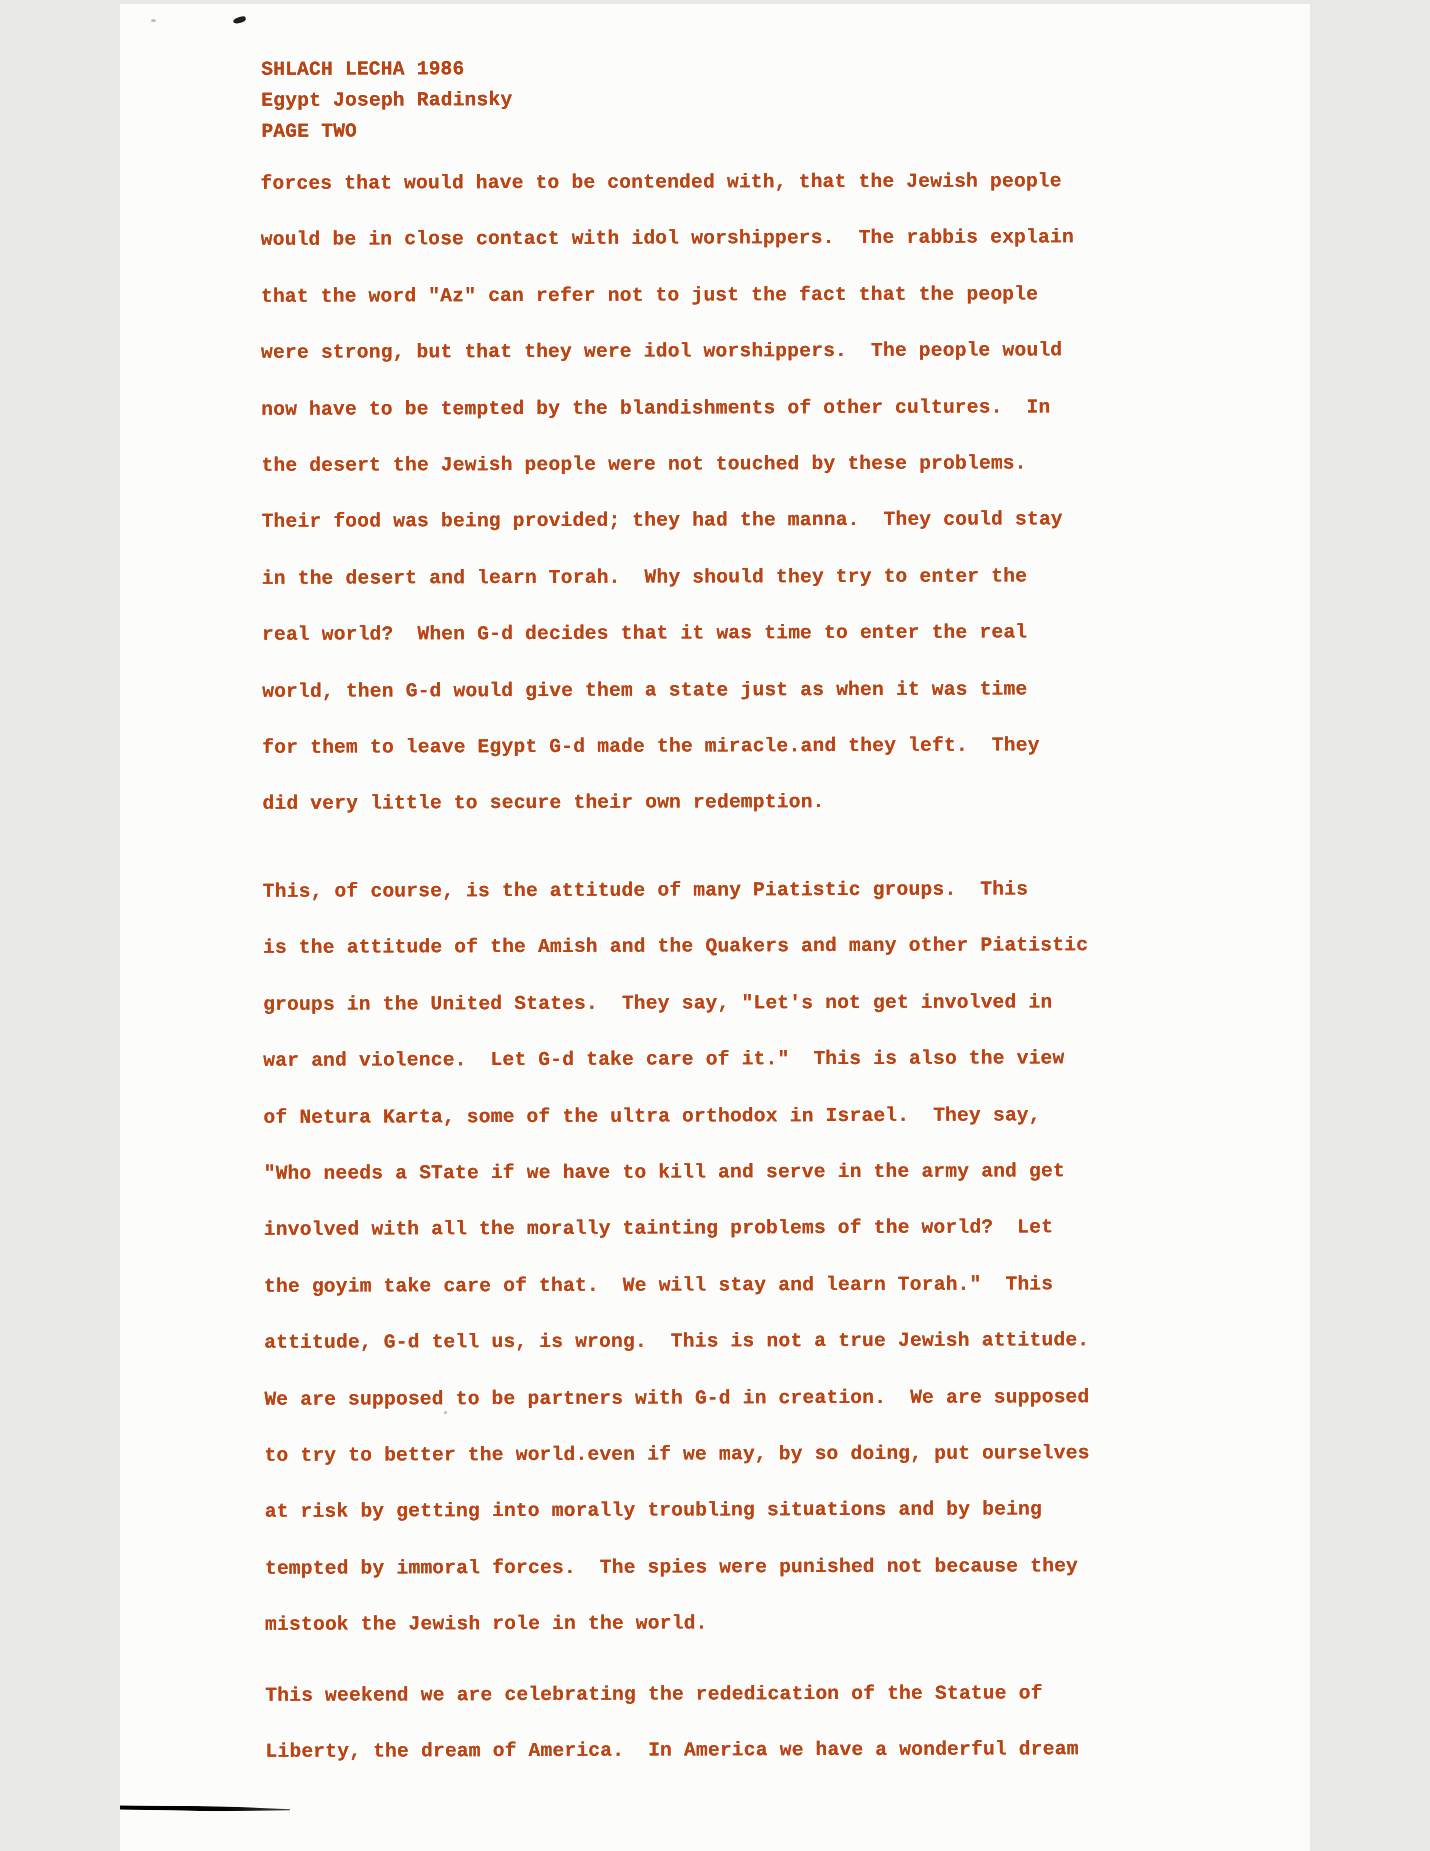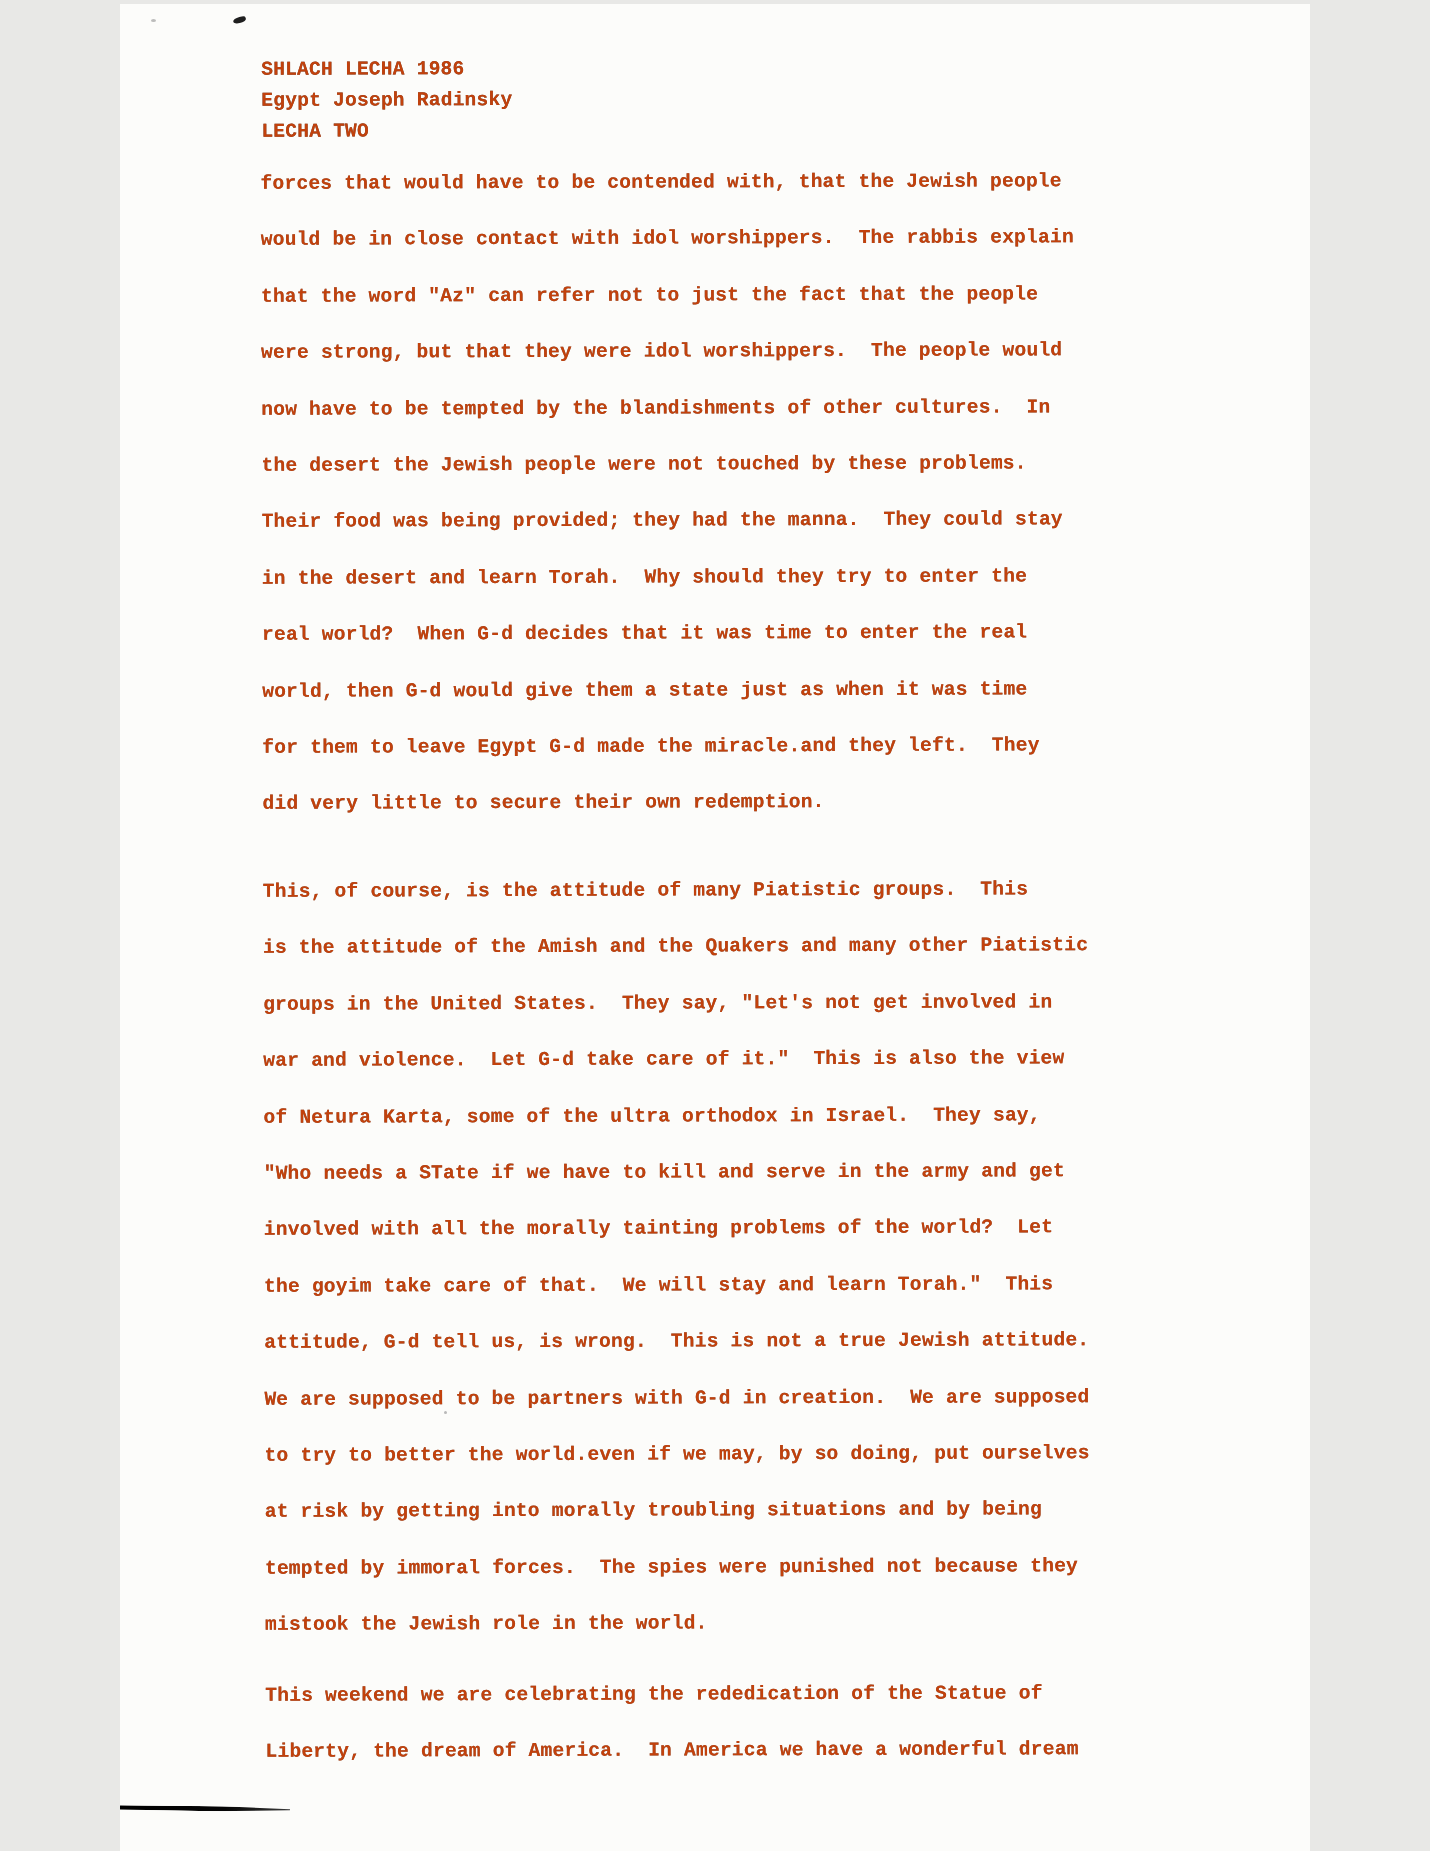--- a/index.html
+++ b/index.html
@@ -57,21 +57,21 @@
   <span class="speck" id="speck-top-dash"></span>
   <span class="speck" id="speck-right"></span>
   <span class="speck" id="speck-mid"></span>
   <div id="bottom-line-artifact"></div>
 
   <div class="scan-tilt">
 
     <div class="doc-header">
       <div class="line">SHLACH LECHA 1986</div>
       <div class="line">Egypt Joseph Radinsky</div>
-      <div class="line">LECHA TWO</div>
+      <div class="line">PAGE TWO</div>
     </div>
 
     <div class="para" id="para1">
         <div class="line">forces that would have to be contended with, that the Jewish people</div>
         <div class="line">would be in close contact with idol worshippers.  The rabbis explain</div>
         <div class="line">that the word "Az" can refer not to just the fact that the people</div>
         <div class="line">were strong, but that they were idol worshippers.  The people would</div>
         <div class="line">now have to be tempted by the blandishments of other cultures.  In</div>
         <div class="line">the desert the Jewish people were not touched by these problems.</div>
         <div class="line">Their food was being provided; they had the manna.  They could stay</div>

